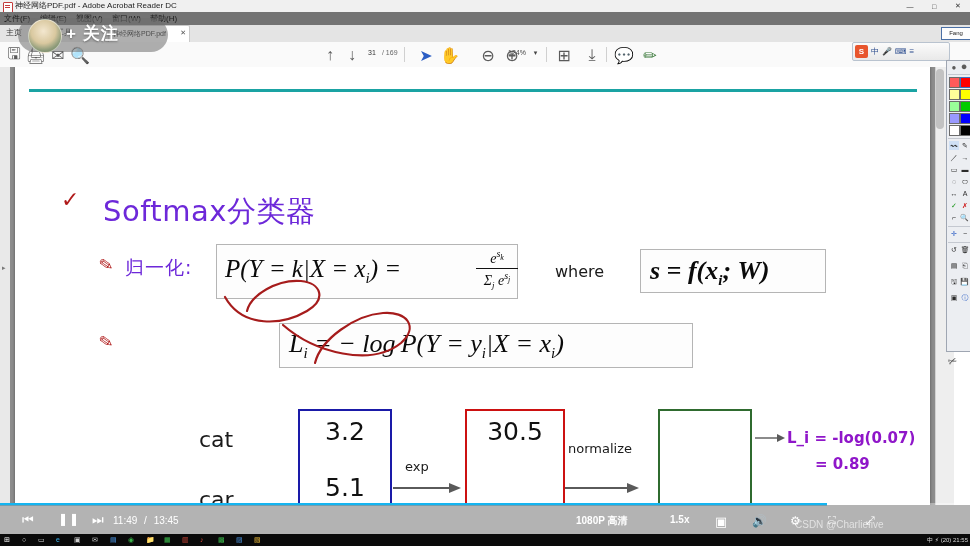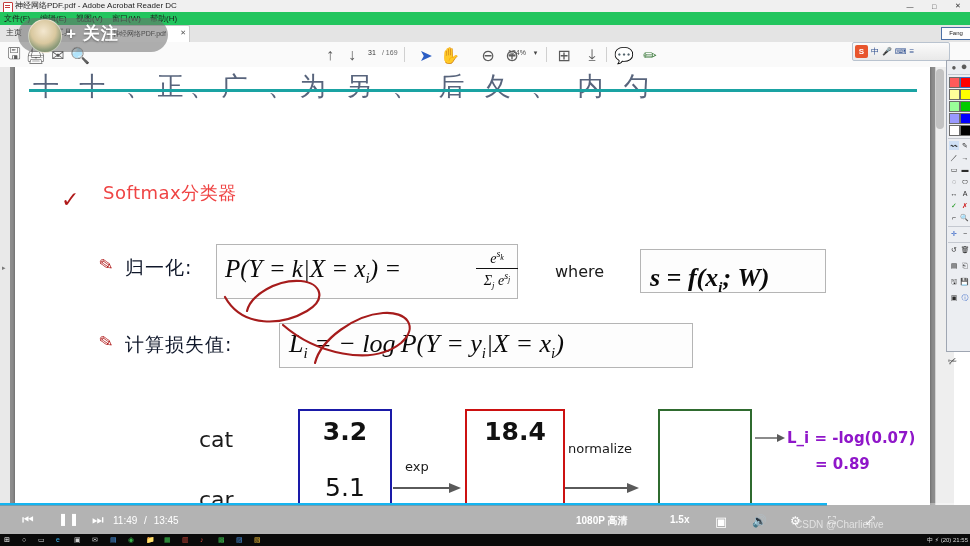--- a/index.html
+++ b/index.html
@@ -12,21 +12,21 @@
 
   
   .titlebar{position:absolute;left:0;top:0;width:970px;height:12px;background:#f0f0f0;border-bottom:1px solid #e2e2e2;}
   .titlebar .tb-icon{position:absolute;left:3px;top:2px;width:8px;height:9px;background:#fff;border:1px solid #c43b3b;border-radius:1px;}
   .titlebar .tb-icon:after{content:"";position:absolute;left:1px;top:2px;width:5px;height:1px;background:#c43b3b;box-shadow:0 2px 0 #c43b3b;}
   .titlebar .tb-title{position:absolute;left:15px;top:1px;font-size:8px;color:#1c1c1c;white-space:nowrap;line-height:10px;}
   .win-btns{position:absolute;right:0;top:0;height:12px;display:flex;}
   .win-btn{width:24px;height:12px;display:flex;align-items:center;justify-content:center;font-size:7px;color:#333;}
 
   
-  .menubar{position:absolute;left:0;top:12px;width:970px;height:13px;background:#22c55e;border-bottom:1px solid #dcdcdc;}
+  .menubar{position:absolute;left:0;top:12px;width:970px;height:13px;background:#737373;border-bottom:1px solid #dcdcdc;}
   .menu-item{position:absolute;top:1px;font-size:8px;color:#1c1c1c;line-height:11px;white-space:nowrap;}
 
   
   .tabrow{position:absolute;left:0;top:25px;width:970px;height:17px;background:#e4e4e4;border-bottom:1px solid #c9c9c9;}
   .tab-home{position:absolute;left:6px;top:2px;font-size:8px;color:#333;}
   .tab-tools{position:absolute;left:56px;top:2px;font-size:8px;color:#333;}
   .tab-doc{position:absolute;left:108px;top:0px;height:17px;width:80px;background:#fff;border:1px solid #c9c9c9;border-bottom:none;border-radius:2px 2px 0 0;}
   .tab-doc .tname{position:absolute;left:4px;top:3px;font-size:7px;color:#222;white-space:nowrap;}
   .tab-doc .tclose{position:absolute;right:3px;top:3px;font-size:7px;color:#555;}
 
@@ -52,37 +52,37 @@
 
   
   .docarea{position:absolute;left:10px;top:67px;width:925px;height:438px;background:#8d8d8d;overflow:hidden;}
   .page{position:absolute;left:5px;top:0px;width:915px;height:438px;background:#ffffff;box-shadow:0 0 3px rgba(0,0,0,.4);}
 
   .cut-head{position:absolute;left:18px;top:2px;font-size:26px;color:#3b4a66;letter-spacing:6px;
     font-family:"DejaVu Sans",sans-serif;opacity:.85;}
   .teal-rule{position:absolute;left:14px;top:22px;width:888px;height:3px;background:#1aa3a3;}
 
   .check-ic{position:absolute;left:46px;top:122px;width:26px;height:22px;color:#b01b1b;font-size:22px;line-height:22px;}
-  .slide-title{position:absolute;left:88px;top:114px;font-size:18px;color:#ef4444;font-family:"DejaVu Sans",sans-serif;letter-spacing:.5px;}
+  .slide-title{position:absolute;left:88px;top:125px;font-size:29px;color:#6d28d9;font-family:"DejaVu Sans",sans-serif;letter-spacing:.5px;}
 
   .pen-ic{position:absolute;width:20px;height:20px;color:#b01b1b;font-size:17px;line-height:20px;transform:rotate(-10deg);}
-  .row-label{position:absolute;font-size:19px;color:#0f172a;font-family:"DejaVu Sans",sans-serif;letter-spacing:1px;}
+  .row-label{position:absolute;font-size:19px;color:#6d28d9;font-family:"DejaVu Sans",sans-serif;letter-spacing:1px;}
 
   .fbox{position:absolute;border:1px solid #b5b5b5;background:#fdfdfd;}
   .frm{font-family:"Liberation Serif","DejaVu Serif",serif;font-style:italic;color:#0a0a0a;white-space:nowrap;}
 
   .wheretxt{position:absolute;left:550px;top:198px;font-size:16px;color:#1a1a1a;font-family:"DejaVu Sans",sans-serif;}
 
   .scribble{position:absolute;pointer-events:none;}
 
   
   .clabel{position:absolute;font-size:22px;color:#1a1a1a;font-family:"DejaVu Sans",sans-serif;}
   .vbox{position:absolute;background:transparent;}
   .vbox .v{position:absolute;left:0;width:100%;text-align:center;font-size:25px;color:#111;font-family:"DejaVu Sans",sans-serif;}
-  .vbox .v.b{font-weight:bold;}
+  .vbox .v.b{font-weight:normal;}
   .arrowlbl{position:absolute;font-size:13px;color:#1a1a1a;font-family:"DejaVu Sans",sans-serif;}
   .annot{position:absolute;color:#8f16c9;font-weight:bold;font-size:15px;font-family:"DejaVu Sans",sans-serif;white-space:nowrap;}
 
   
   .rightrail{position:absolute;left:935px;top:67px;width:18px;height:438px;background:#eeeeee;border-left:1px solid #d2d2d2;}
   .vscroll{position:absolute;left:936px;top:69px;width:8px;height:60px;background:#c2c2c2;border-radius:4px;}
   .scrollup{position:absolute;left:936px;top:68px;font-size:6px;color:#666;}
 
   
   .palette{position:absolute;left:946px;top:60px;width:24px;height:290px;background:#eceef2;border:1px solid #9fa6b2;}
@@ -191,43 +191,41 @@
   <div class="avatar"></div>
   <div class="followtxt">+ 关注</div>
 
   <div class="leftrail">
     <div class="rail-arrow">▸</div>
   </div>
 
   <div class="docarea">
     <div class="page">
 
-      <div class="cut-head">十 十 、正、广 、为 另 、 后 夂 、 内 勺</div>
       <div class="teal-rule"></div>
 
       <div class="check-ic">✓</div>
       <div class="slide-title">Softmax分类器</div>
 
       <div class="pen-ic" style="left:84px;top:188px">✎</div>
       <div class="row-label" style="left:110px;top:188px">归一化:</div>
 
       <div class="fbox" style="left:201px;top:177px;width:300px;height:53px;"></div>
       <div class="frm" style="position:absolute;left:210px;top:188px;font-size:25px;">P(Y&nbsp;=&nbsp;k|X&nbsp;=&nbsp;x<sub style="font-size:15px">i</sub>)&nbsp;=</div>
       <div style="position:absolute;left:457px;top:181px;width:50px;text-align:center;">
         <div class="frm" style="font-size:14px;">e<sup style="font-size:10px">s<sub style="font-size:8px">k</sub></sup></div>
         <div style="height:1px;background:#111;margin:1px 4px;"></div>
         <div class="frm" style="font-size:14px;">Σ<sub style="font-size:9px">j</sub>&nbsp;e<sup style="font-size:10px">s<sub style="font-size:8px">j</sub></sup></div>
       </div>
 
       <div class="wheretxt" style="left:540px;top:195px;">where</div>
       <div class="fbox" style="left:625px;top:182px;width:184px;height:42px;"></div>
-      <div class="frm" style="position:absolute;left:635px;top:196px;font-size:26px;font-weight:bold;text-align:right;">s&nbsp;=&nbsp;f(x<sub style="font-size:15px">i</sub>;&nbsp;W)</div>
+      <div class="frm" style="position:absolute;left:635px;top:189px;font-size:26px;font-weight:bold;text-align:right;">s&nbsp;=&nbsp;f(x<sub style="font-size:15px">i</sub>;&nbsp;W)</div>
 
       <div class="pen-ic" style="left:84px;top:265px">✎</div>
-      <div class="row-label" style="left:110px;top:265px">计算损失值:</div>
 
       <div class="fbox" style="left:264px;top:256px;width:412px;height:43px;"></div>
       <div class="frm" style="position:absolute;left:274px;top:262px;font-size:26px;">L<sub style="font-size:15px">i</sub>&nbsp;=&nbsp;−&nbsp;log P(Y&nbsp;=&nbsp;y<sub style="font-size:15px">i</sub>|X&nbsp;=&nbsp;x<sub style="font-size:15px">i</sub>)</div>
 
       <svg class="scribble" style="left:0;top:0;width:915px;height:438px;" viewBox="0 0 915 438">
         <path d="M210,230 C228,262 268,258 292,244 C312,232 306,216 286,214 C262,212 236,228 232,244" fill="none" stroke="#a61c1c" stroke-width="2.2" stroke-linecap="round"></path>
         <path d="M268,258 C300,286 356,300 386,276 C404,260 392,244 368,246 C340,248 306,272 300,296" fill="none" stroke="#a61c1c" stroke-width="2.2" stroke-linecap="round"></path>
       </svg>
 
       <div class="clabel" style="left:184px;top:360px">cat</div>
@@ -239,21 +237,21 @@
 
       </div>
 
       <div class="arrowlbl" style="left:390px;top:392px">exp</div>
       <svg class="scribble" style="left:378px;top:414px;width:68px;height:14px;" viewBox="0 0 68 14">
         <line x1="0" y1="7" x2="56" y2="7" stroke="#5a5a5a" stroke-width="2"></line>
         <polygon points="56,2 68,7 56,12" fill="#5a5a5a"></polygon>
       </svg>
 
       <div class="vbox" style="left:450px;top:342px;width:96px;height:96px;border:2px solid #cc1111;">
-        <div class="v b" style="top:6px">18.4</div>
+        <div class="v b" style="top:6px">30.5</div>
 
       </div>
 
       <div class="arrowlbl" style="left:553px;top:374px">normalize</div>
       <svg class="scribble" style="left:550px;top:414px;width:74px;height:14px;" viewBox="0 0 74 14">
         <line x1="0" y1="7" x2="62" y2="7" stroke="#5a5a5a" stroke-width="2"></line>
         <polygon points="62,2 74,7 62,12" fill="#5a5a5a"></polygon>
       </svg>
 
       <div class="vbox" style="left:643px;top:342px;width:90px;height:96px;border:2px solid #2f6b2f;">

